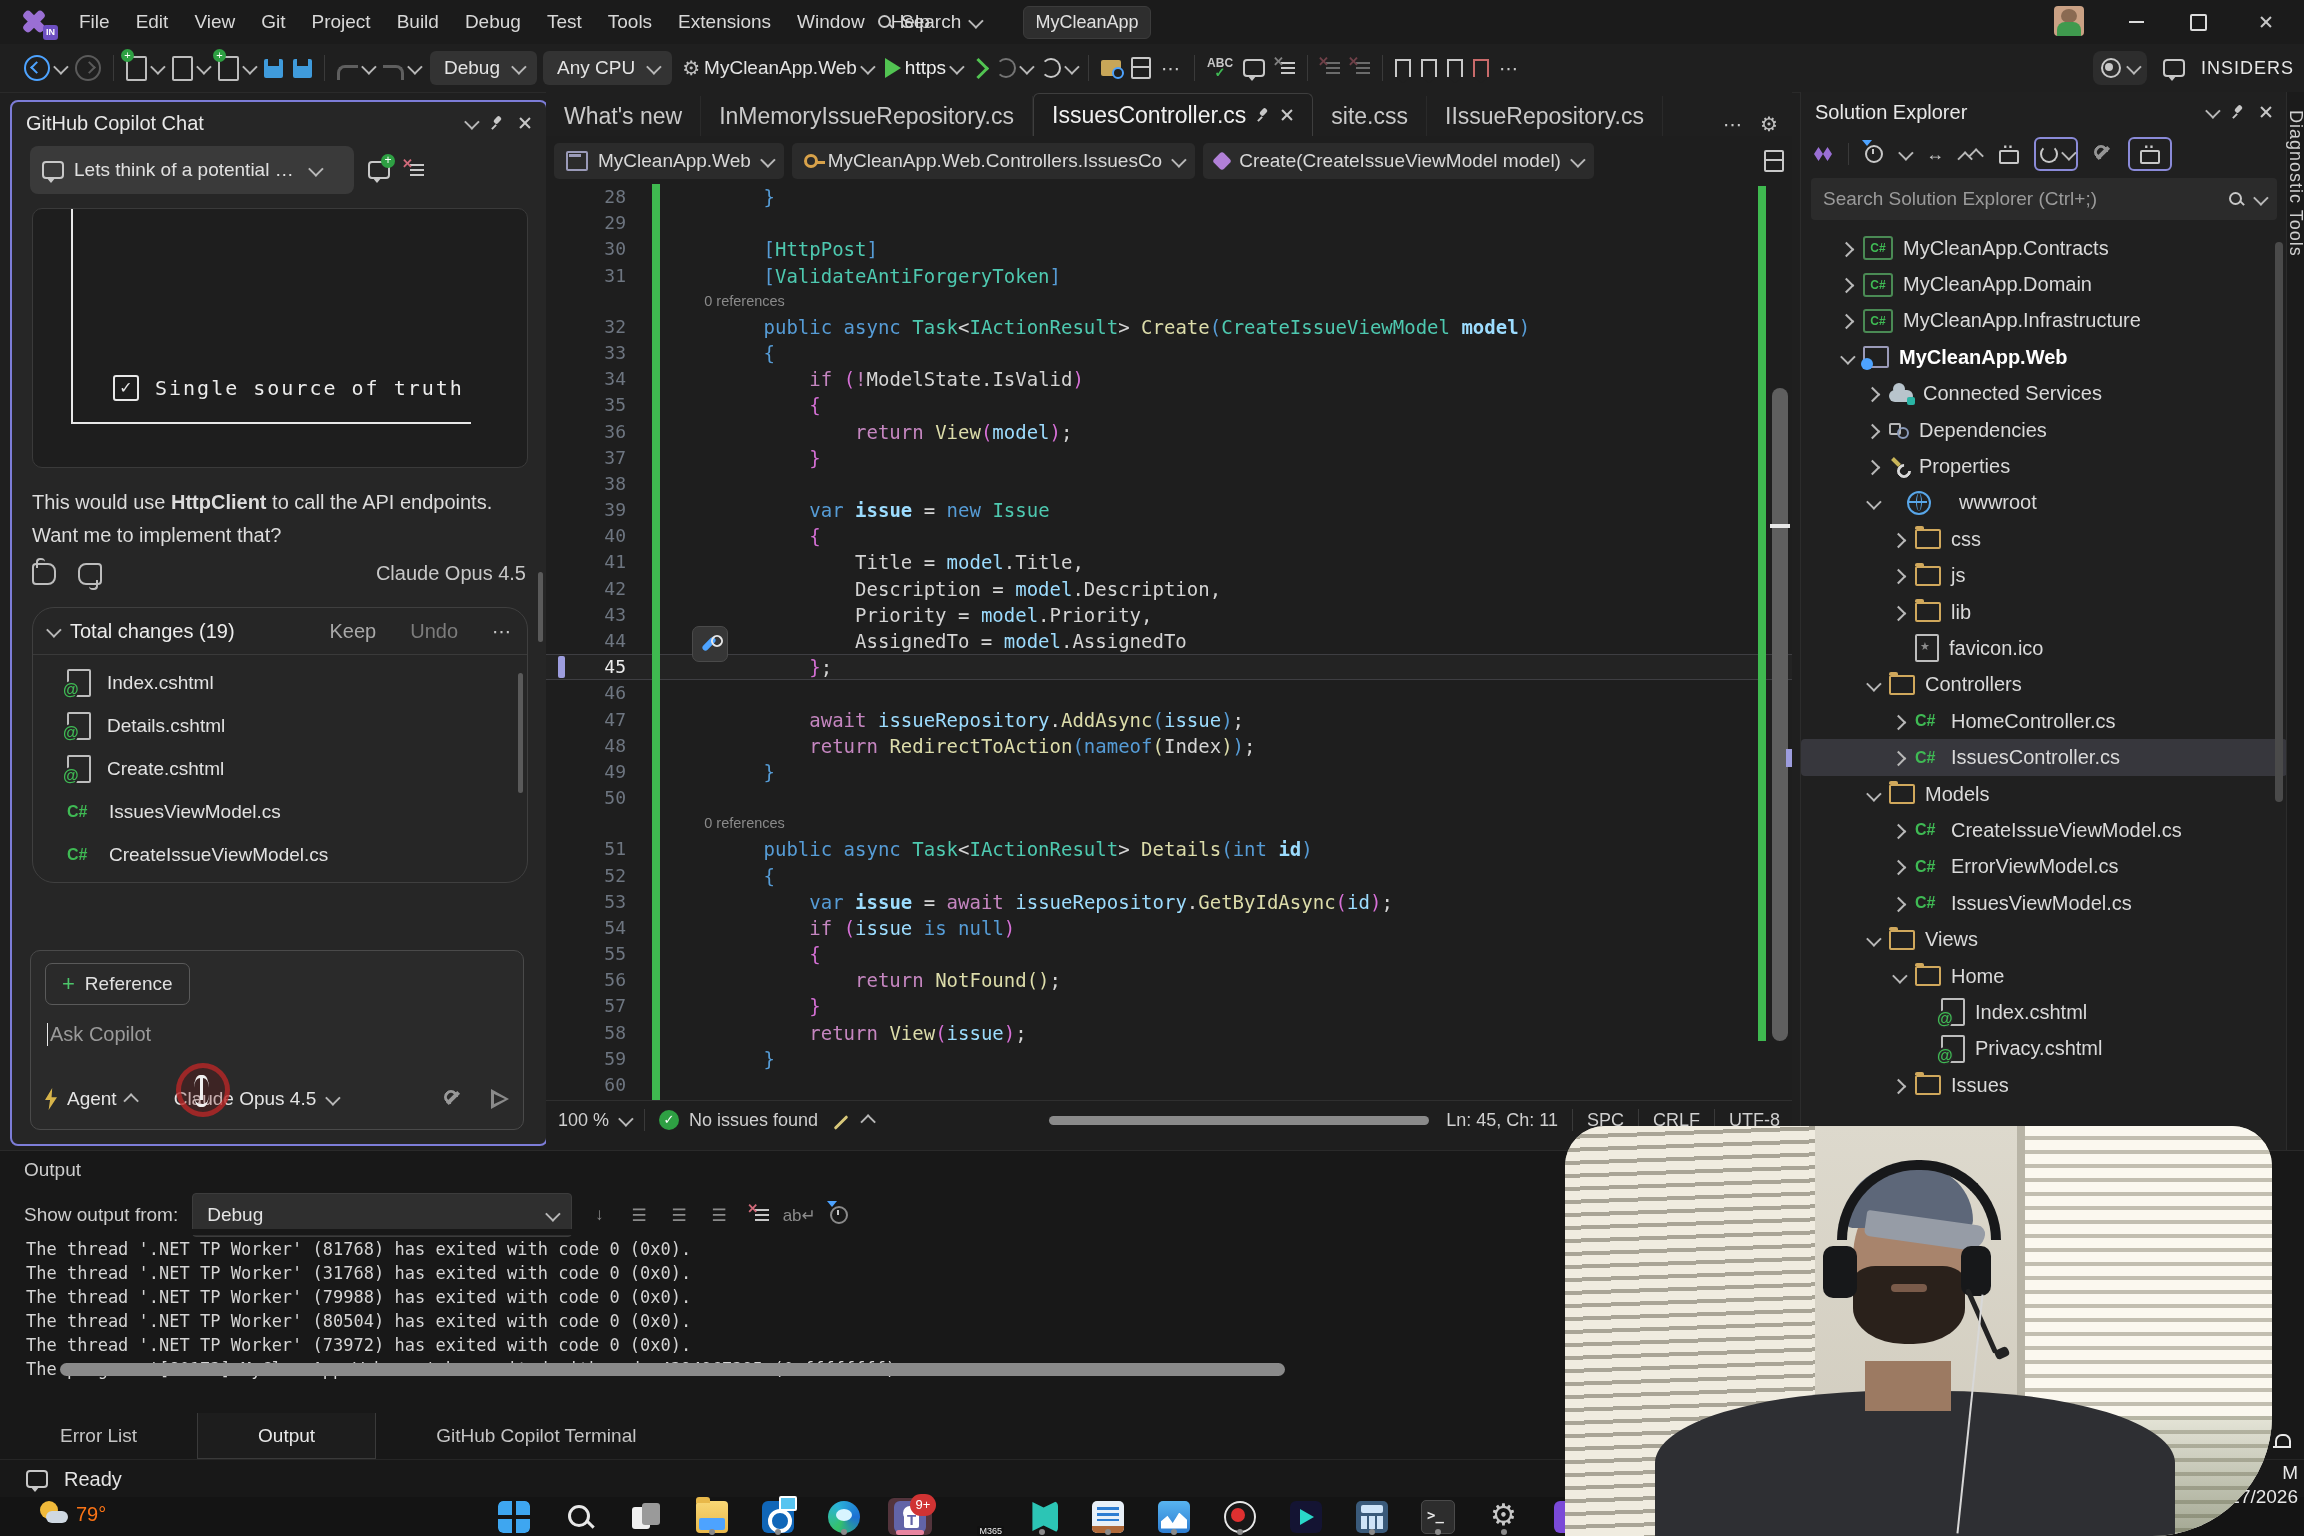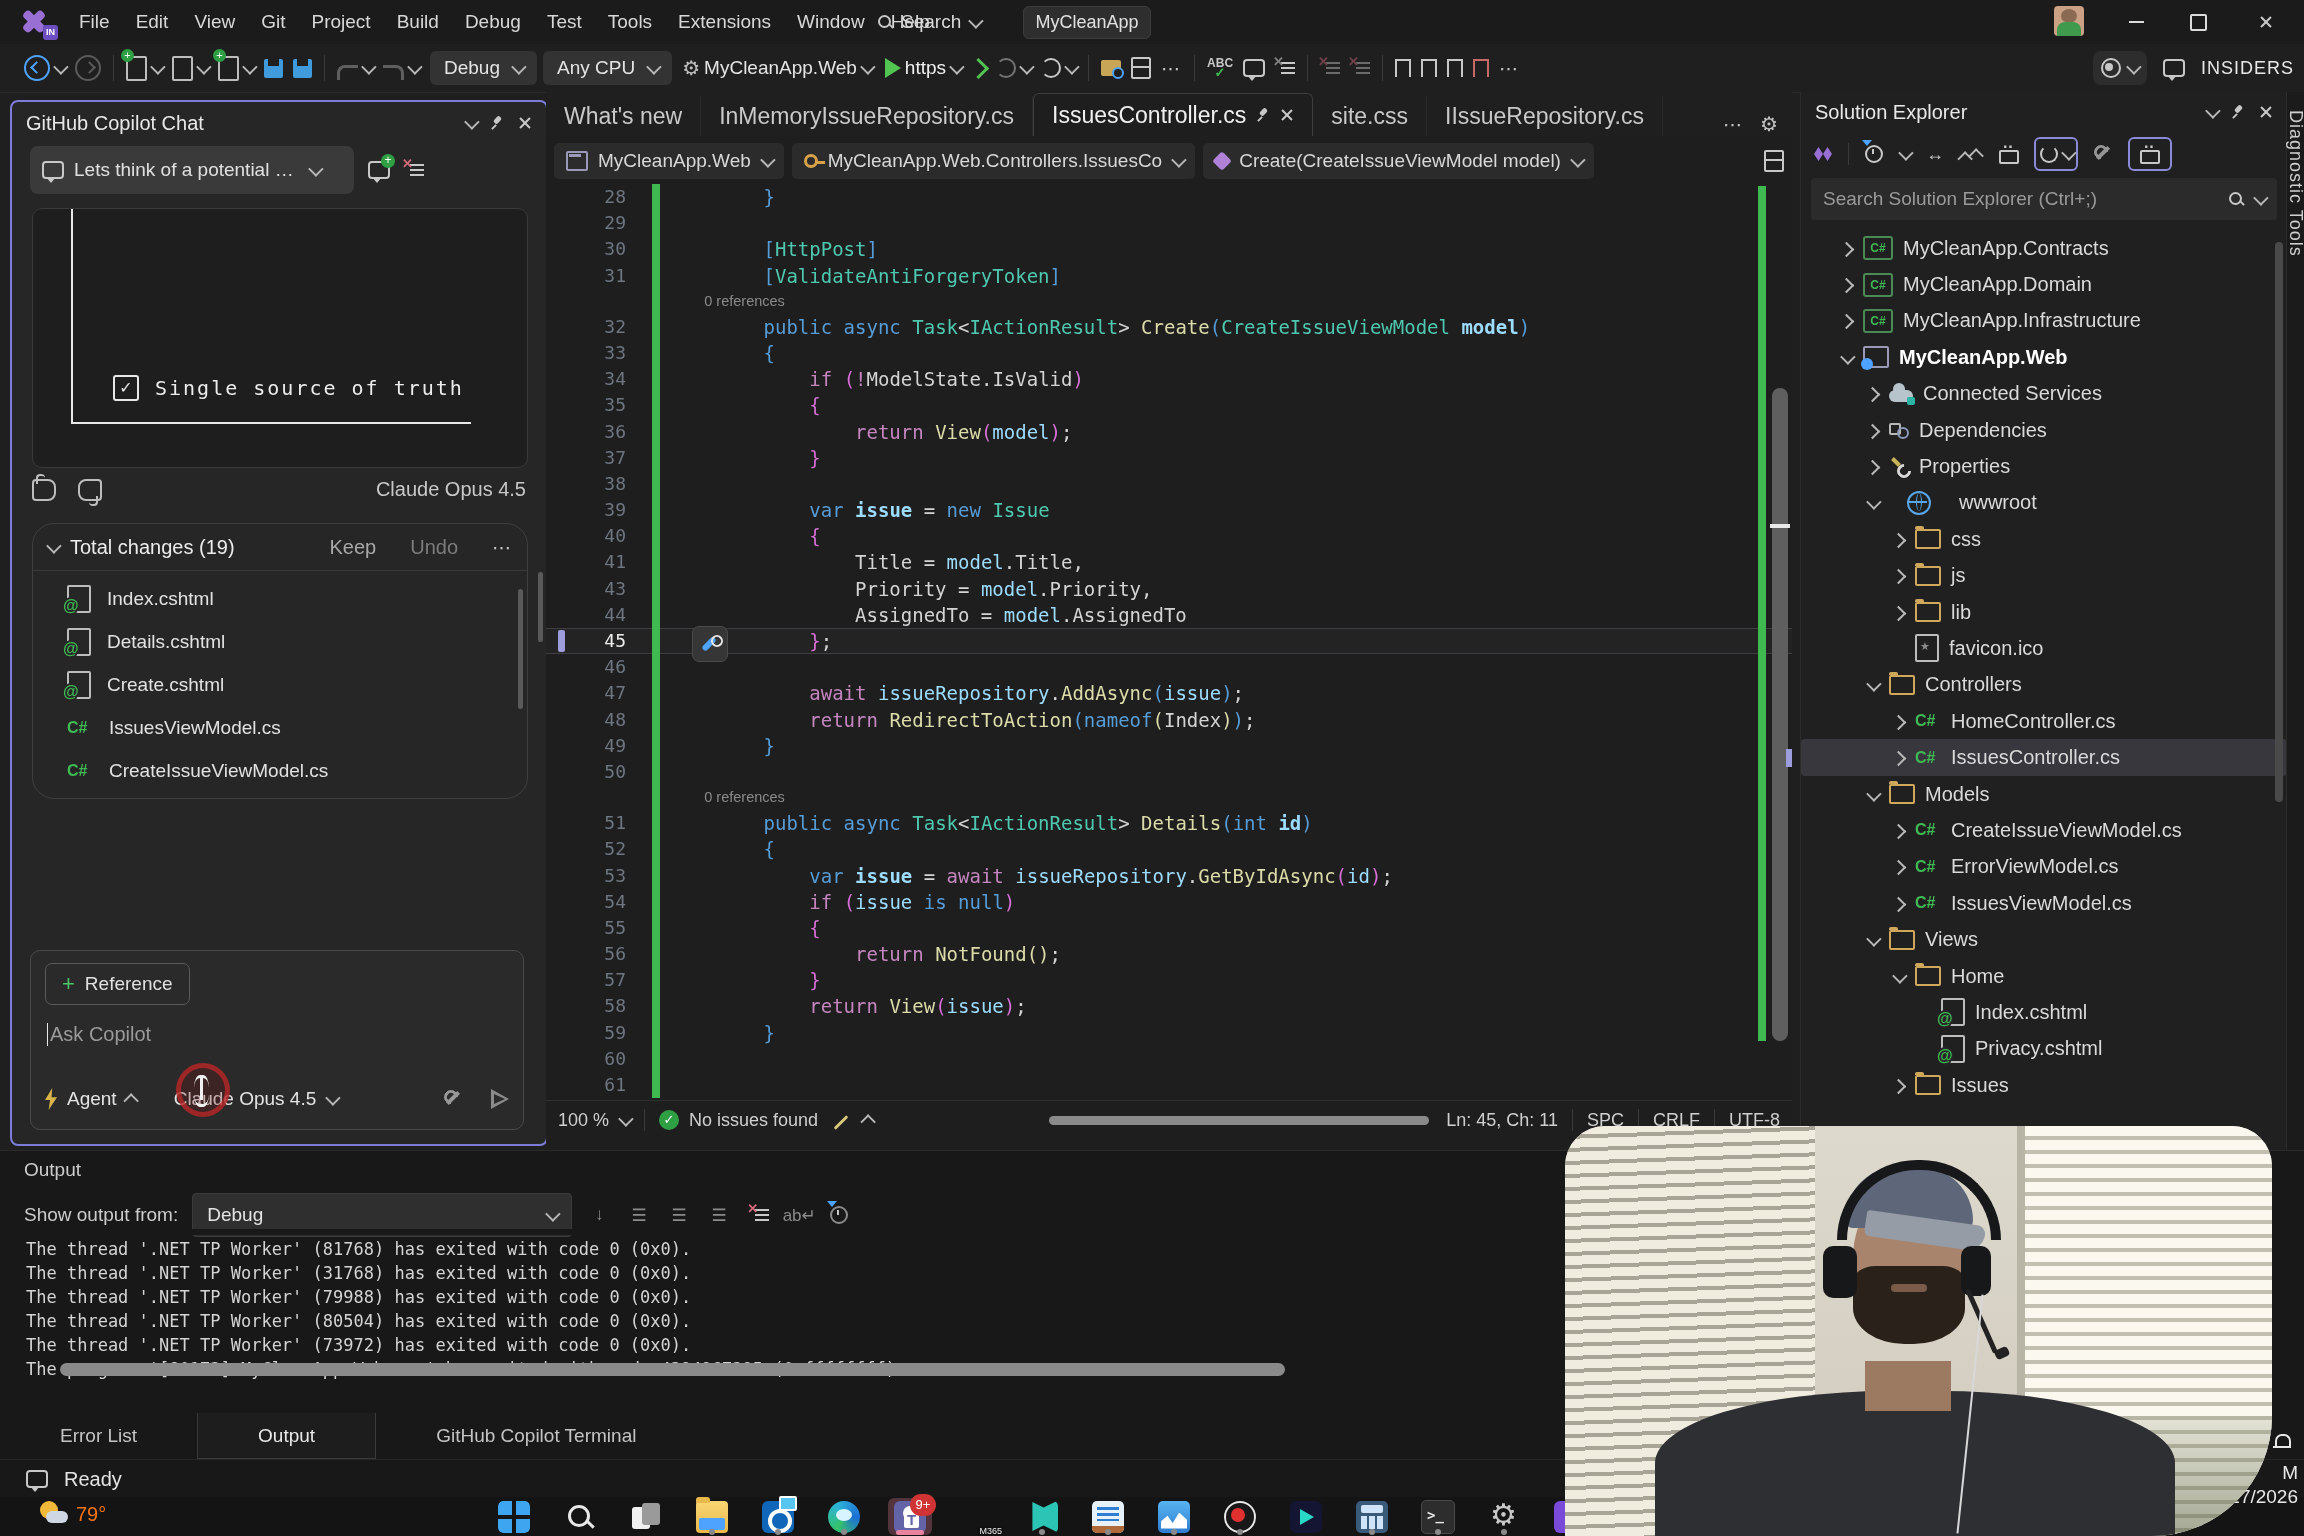--- a/index.html
+++ b/index.html
@@ -500,20 +500,24 @@
         <span class="clearlist"></span>
       </div>
       <div id="cp-block">
         <div class="vline"></div>
           <div class="hline"></div>
         <div id="cp-check">
           <span class="box">✓</span>
           <span class="txt">Single source of truth</span>
         </div>
       </div>
+      <div id="cp-msg">
+        <span>This would use </span><b>HttpClient</b><span> to call the API endpoints.</span><br>
+        <span>Want me to implement that?</span>
+      </div>
       <div id="cp-feedback">
         <span class="thumb"></span>
         <span class="thumb down"></span>
         <span id="cp-model">Claude Opus 4.5</span>
       </div>
       <div id="cp-scr1"></div>
       <div id="cp-changes">
         <div id="cp-ch-head">
           <span class="cv cv-d"></span>
           <span id="cp-ch-title">Total changes (19)</span>
@@ -616,20 +620,21 @@
             <div class="crow"><span class="ln">32</span><span class="gbar"></span><span class="src"><span class="tok-pl">        </span><span class="tok-k">public</span><span class="tok-pl"> </span><span class="tok-k">async</span><span class="tok-pl"> </span><span class="tok-t">Task</span><span class="tok-pl">&lt;</span><span class="tok-t">IActionResult</span><span class="tok-pl">&gt; </span><span class="tok-m">Create</span><span class="tok-b1">(</span><span class="tok-t">CreateIssueViewModel</span><span class="tok-pl"> </span><span class="tok-vb">model</span><span class="tok-b1">)</span></span></div>
             <div class="crow"><span class="ln">33</span><span class="gbar"></span><span class="src"><span class="tok-pl">        </span><span class="tok-b1">{</span></span></div>
             <div class="crow"><span class="ln">34</span><span class="gbar"></span><span class="src"><span class="tok-pl">            </span><span class="tok-c">if</span><span class="tok-pl"> </span><span class="tok-b2">(</span><span class="tok-c">!</span><span class="tok-p">ModelState</span><span class="tok-pl">.</span><span class="tok-p">IsValid</span><span class="tok-b2">)</span></span></div>
             <div class="crow"><span class="ln">35</span><span class="gbar"></span><span class="src"><span class="tok-pl">            </span><span class="tok-b2">{</span></span></div>
             <div class="crow"><span class="ln">36</span><span class="gbar"></span><span class="src"><span class="tok-pl">                </span><span class="tok-c">return</span><span class="tok-pl"> </span><span class="tok-m">View</span><span class="tok-b2">(</span><span class="tok-v">model</span><span class="tok-b2">)</span><span class="tok-pl">;</span></span></div>
             <div class="crow"><span class="ln">37</span><span class="gbar"></span><span class="src"><span class="tok-pl">            </span><span class="tok-b2">}</span></span></div>
             <div class="crow"><span class="ln">38</span><span class="gbar"></span><span class="src"></span></div>
             <div class="crow"><span class="ln">39</span><span class="gbar"></span><span class="src"><span class="tok-pl">            </span><span class="tok-k">var</span><span class="tok-pl"> </span><span class="tok-vb">issue</span><span class="tok-pl"> = </span><span class="tok-k">new</span><span class="tok-pl"> </span><span class="tok-t">Issue</span></span></div>
             <div class="crow"><span class="ln">40</span><span class="gbar"></span><span class="src"><span class="tok-pl">            </span><span class="tok-b2">{</span></span></div>
             <div class="crow"><span class="ln">41</span><span class="gbar"></span><span class="src"><span class="tok-pl">                </span><span class="tok-p">Title</span><span class="tok-pl"> = </span><span class="tok-v">model</span><span class="tok-pl">.</span><span class="tok-p">Title</span><span class="tok-pl">,</span></span></div>
+            <div class="crow"><span class="ln">42</span><span class="gbar"></span><span class="src"><span class="tok-pl">                </span><span class="tok-p">Description</span><span class="tok-pl"> = </span><span class="tok-v">model</span><span class="tok-pl">.</span><span class="tok-p">Description</span><span class="tok-pl">,</span></span></div>
             <div class="crow"><span class="ln">43</span><span class="gbar"></span><span class="src"><span class="tok-pl">                </span><span class="tok-p">Priority</span><span class="tok-pl"> = </span><span class="tok-v">model</span><span class="tok-pl">.</span><span class="tok-p">Priority</span><span class="tok-pl">,</span></span></div>
             <div class="crow"><span class="ln">44</span><span class="gbar"></span><span class="src"><span class="tok-pl">                </span><span class="tok-p">AssignedTo</span><span class="tok-pl"> = </span><span class="tok-v">model</span><span class="tok-pl">.</span><span class="tok-p">AssignedTo</span></span></div>
             <div class="crow cur"><span class="ln">45</span><span class="gbar"></span><span class="src"><span class="tok-pl">            </span><span class="tok-b2">}</span><span class="tok-pl">;</span></span></div>
             <div class="crow"><span class="ln">46</span><span class="gbar"></span><span class="src"></span></div>
             <div class="crow"><span class="ln">47</span><span class="gbar"></span><span class="src"><span class="tok-pl">            </span><span class="tok-c">await</span><span class="tok-pl"> </span><span class="tok-v">issueRepository</span><span class="tok-pl">.</span><span class="tok-m">AddAsync</span><span class="tok-b1">(</span><span class="tok-v">issue</span><span class="tok-b1">)</span><span class="tok-pl">;</span></span></div>
             <div class="crow"><span class="ln">48</span><span class="gbar"></span><span class="src"><span class="tok-pl">            </span><span class="tok-c">return</span><span class="tok-pl"> </span><span class="tok-m">RedirectToAction</span><span class="tok-b1">(</span><span class="tok-k">nameof</span><span class="tok-py">(</span><span class="tok-p">Index</span><span class="tok-py">)</span><span class="tok-b1">)</span><span class="tok-pl">;</span></span></div>
             <div class="crow"><span class="ln">49</span><span class="gbar"></span><span class="src"><span class="tok-pl">        </span><span class="tok-b1">}</span></span></div>
             <div class="crow"><span class="ln">50</span><span class="gbar"></span><span class="src"></span></div>
             <div class="crow codelens"><span class="ln"></span><span class="gbar"></span><span class="src">        0 references</span></div>
             <div class="crow"><span class="ln">51</span><span class="gbar"></span><span class="src"><span class="tok-pl">        </span><span class="tok-k">public</span><span class="tok-pl"> </span><span class="tok-k">async</span><span class="tok-pl"> </span><span class="tok-t">Task</span><span class="tok-pl">&lt;</span><span class="tok-t">IActionResult</span><span class="tok-pl">&gt; </span><span class="tok-m">Details</span><span class="tok-b1">(</span><span class="tok-k">int</span><span class="tok-pl"> </span><span class="tok-vb">id</span><span class="tok-b1">)</span></span></div>

